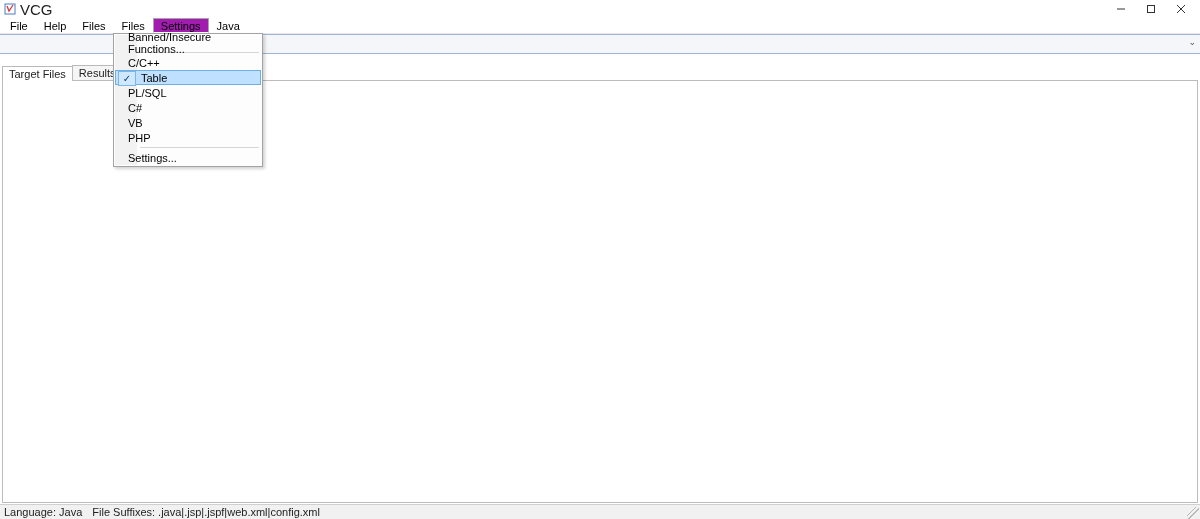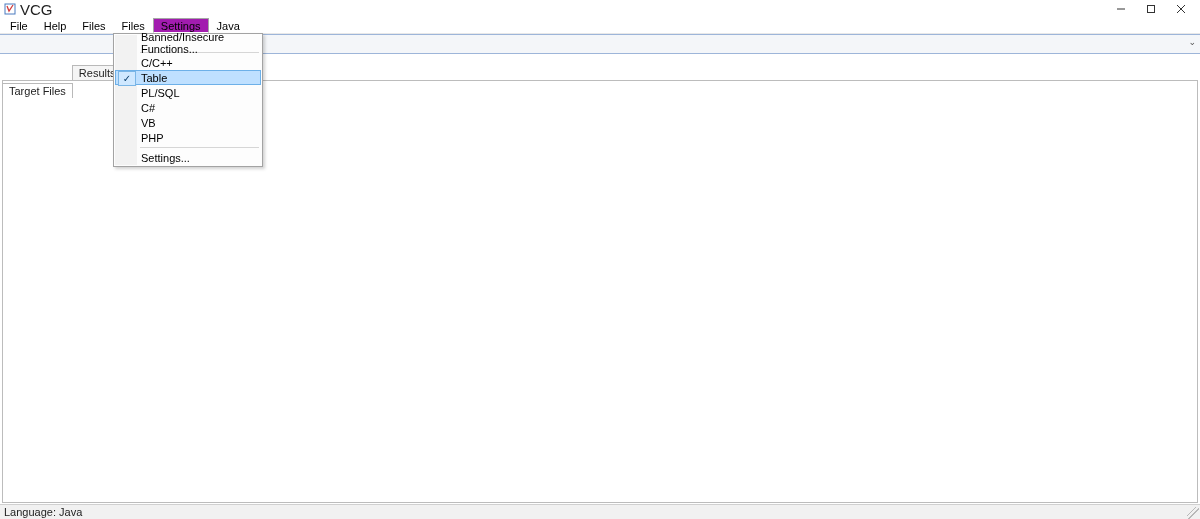--- a/index.html
+++ b/index.html
@@ -81,21 +81,21 @@
     background: #f5f5f5;
     border: 1px solid #b9b9b9;
     border-bottom: none;
     margin-right: -1px;
     color: #222;
     cursor: default;
   }
   .tab.active {
     background: #ffffff;
     position: relative;
-    top: 18px;
+    top: 1px;
   }
   .content-pane {
     position: absolute;
     left: 2px; right: 2px;
     top: 80px; bottom: 16px;
     border: 1px solid #bcbcbc;
     background: #ffffff;
   }
   .statusbar {
     position: absolute;
@@ -131,21 +131,21 @@
   .dropdown-gutter {
     position: absolute;
     left: 1px; top: 1px; bottom: 1px;
     width: 22px;
     background: #f2f2f2;
   }
   .dd-item {
     position: relative;
     height: 15px;
     display: flex; align-items: center;
-    padding-left: 26px;
+    padding-left: 13px;
     font-size: 11px;
     color: #000;
     cursor: default;
   }
   .dd-item.highlight {
     background: #bfe0ff;
     border: 1px solid #6db0e8;
     height: 15px;
     padding-left: 25px;
   }
@@ -230,14 +230,15 @@
   <div class="dd-item">PL/SQL</div>
   <div class="dd-item">C#</div>
   <div class="dd-item">VB</div>
   <div class="dd-item">PHP</div>
   <div class="dd-sep"></div>
   <div class="dd-item">Settings...</div>
 </div>
 
 <div class="statusbar">
   <span>Language: Java</span>
+  <span>File Suffixes: .java|.jsp|.jspf|web.xml|config.xml</span>
   <div class="status-grip"></div>
 </div>
 
 </body></html>

